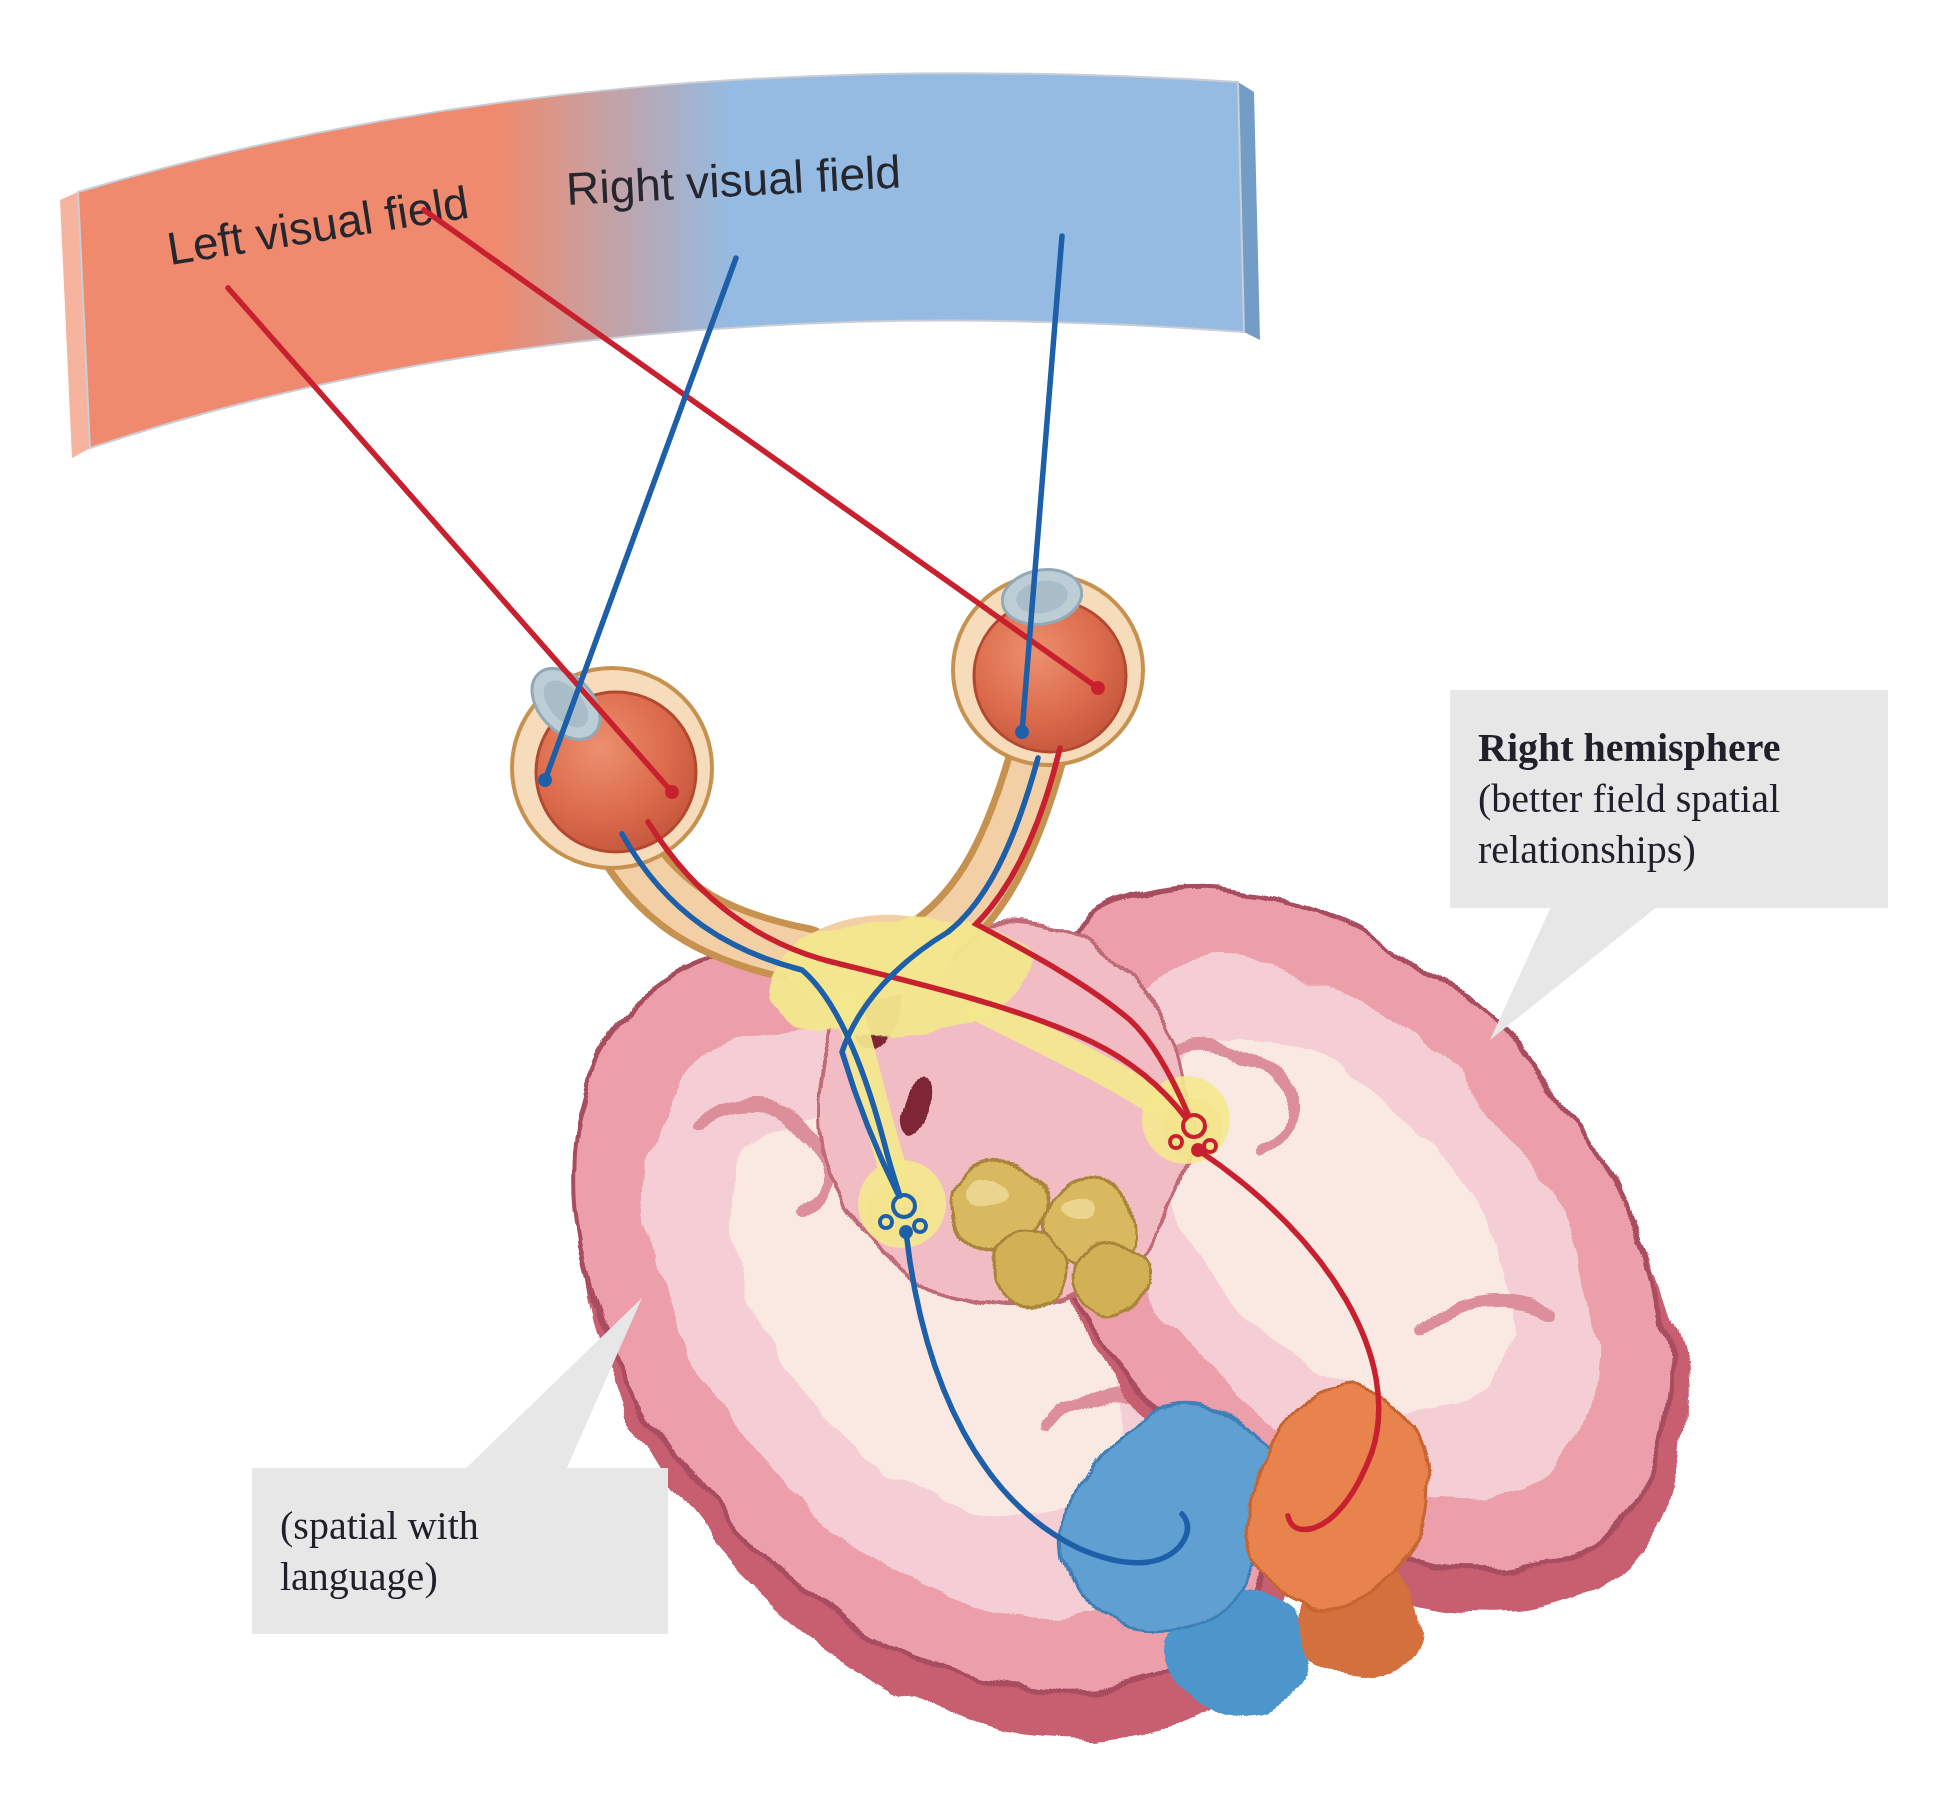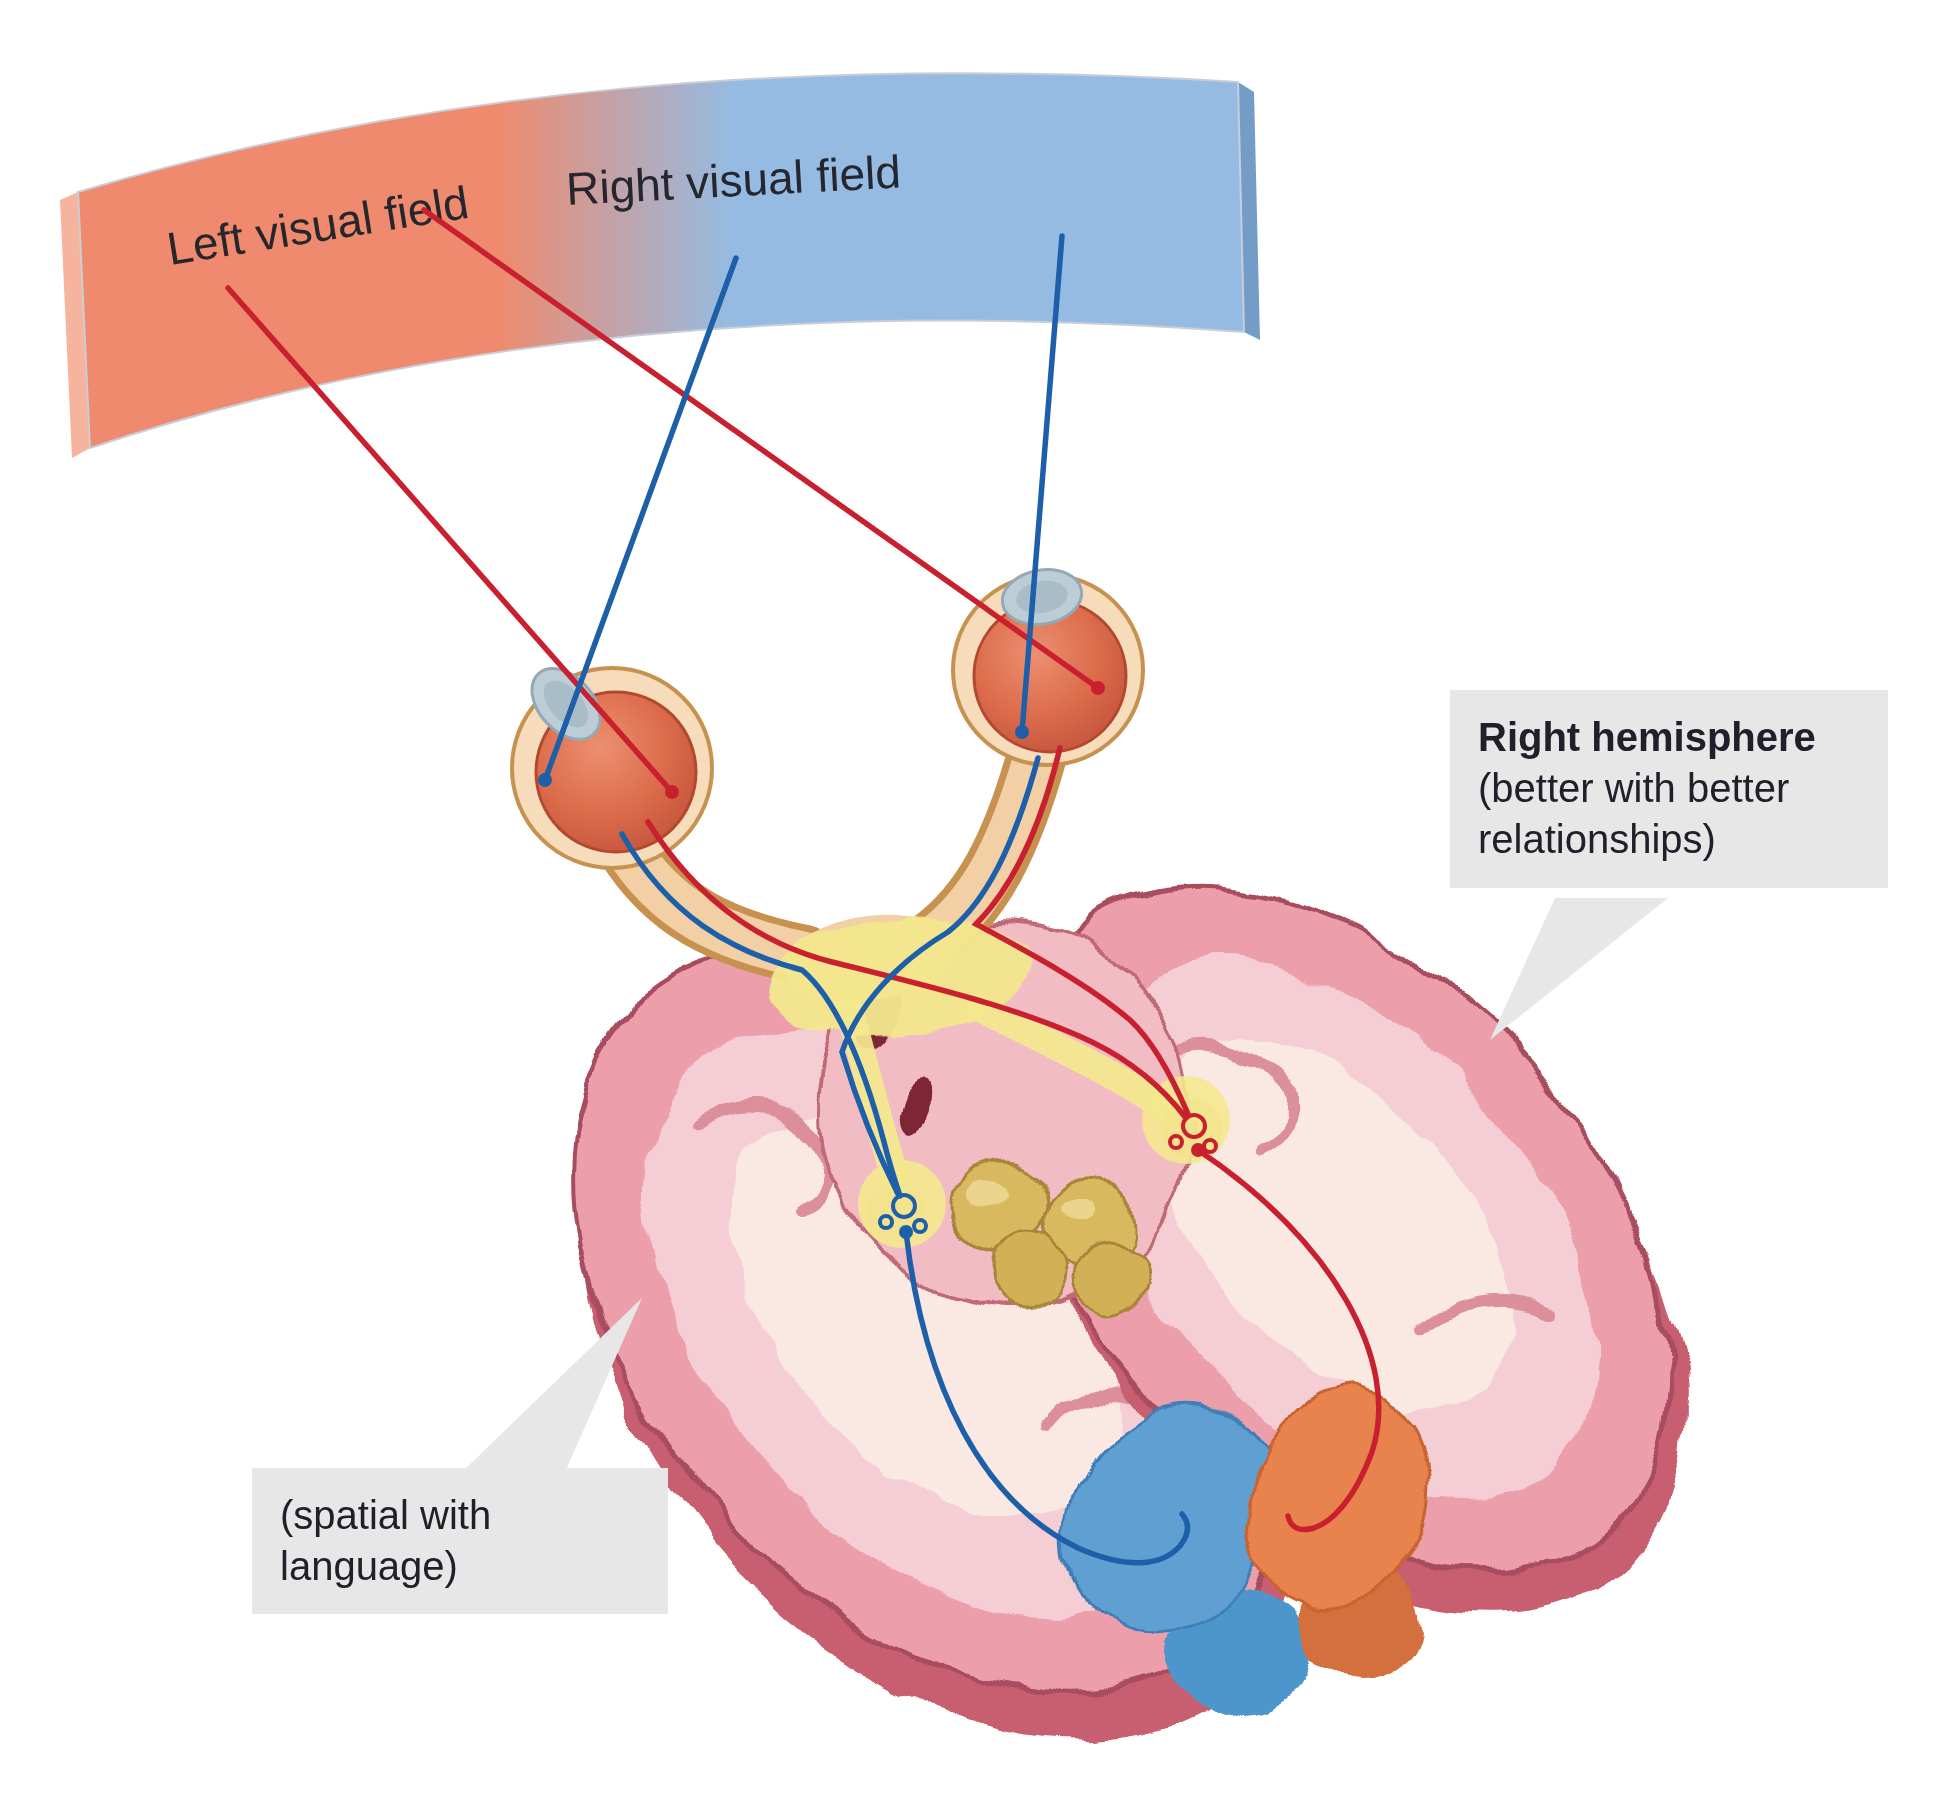--- a/index.html
+++ b/index.html
@@ -12,24 +12,25 @@
   }
   .stage svg { position:absolute; left:0; top:0; }
   .field-label {
     font-family:"Liberation Sans", sans-serif;
     font-size:46px;
     fill:#26262e;
   }
   .callout {
     position:absolute;
     background:#e7e7e7;
-    padding:22px 28px;
+    padding:32px 28px;
     font-size:40px;
     line-height:1.28;
     color:#20202a;
+    font-family:Liberation Serif, serif;
   }
   .callout-right { left:1450px; top:690px; width:382px; }
   .callout-left  { left:252px;  top:1468px; width:360px; }
   .callout-title { font-weight:700; }
 </style>
 </head>
 <body>
 
 <div class="stage">
 
@@ -169,20 +170,20 @@
       <circle cx="906" cy="1232" r="7" fill="#1D5FA8" stroke="none"></circle>
     </g>
   </g>
 
   <polygon points="1555,898 1668,898 1490,1040" fill="#E7E7E7"></polygon>
   <polygon points="462,1472 565,1472 642,1298" fill="#E7E7E7"></polygon>
 </svg>
 
 <div class="callout callout-right">
   <div class="callout-title">Right hemisphere</div>
-  <div class="callout-sub">(better with better relationships)</div>
+  <div class="callout-sub">(better field spatial relationships)</div>
 </div>
 
 <div class="callout callout-left">
   <div class="callout-sub">(spatial with language)</div>
 </div>
 
 </div>
 
 </body></html>

